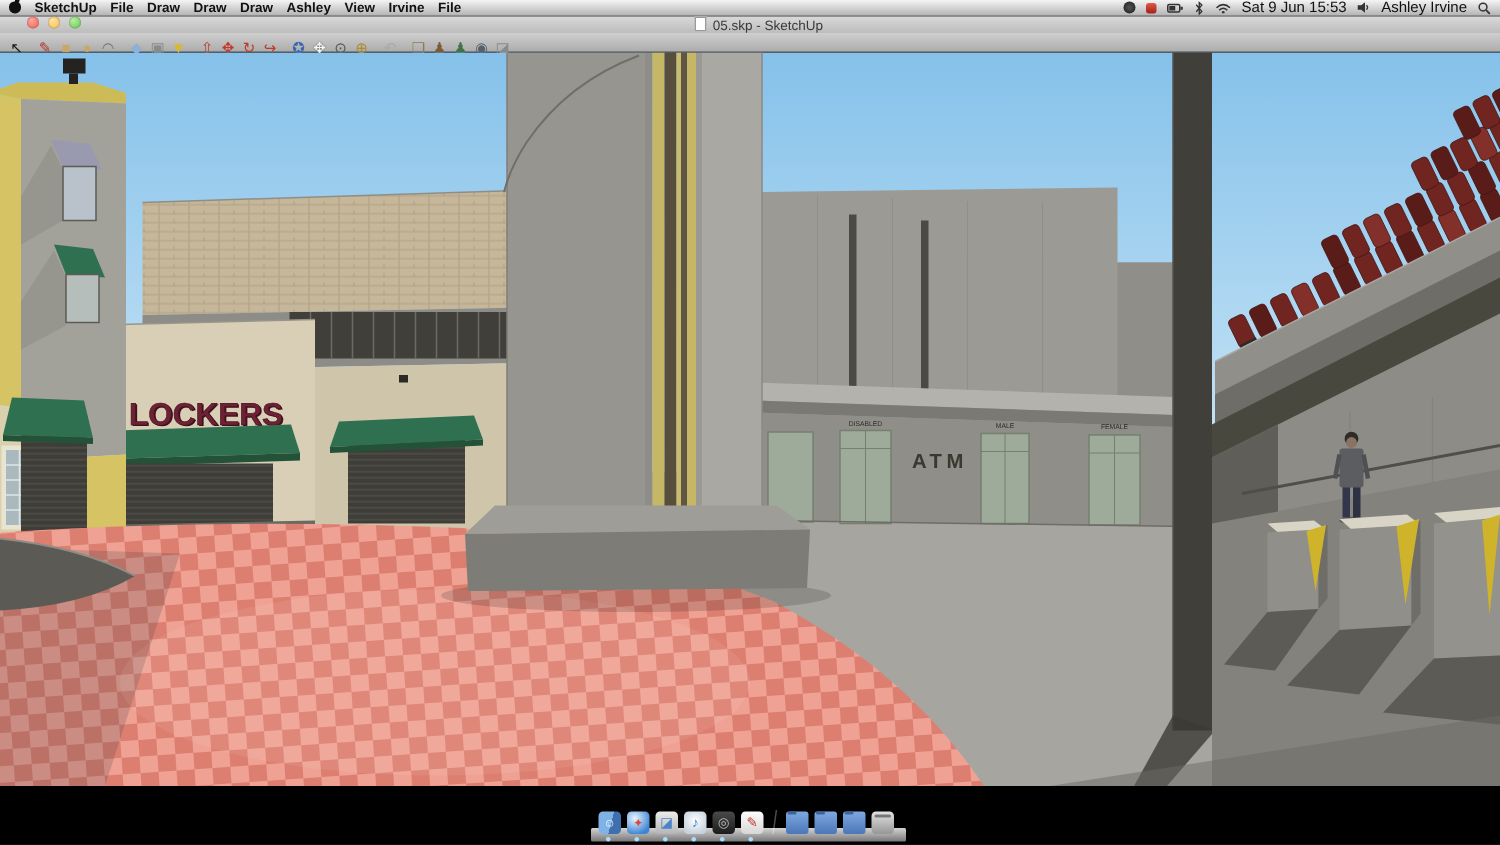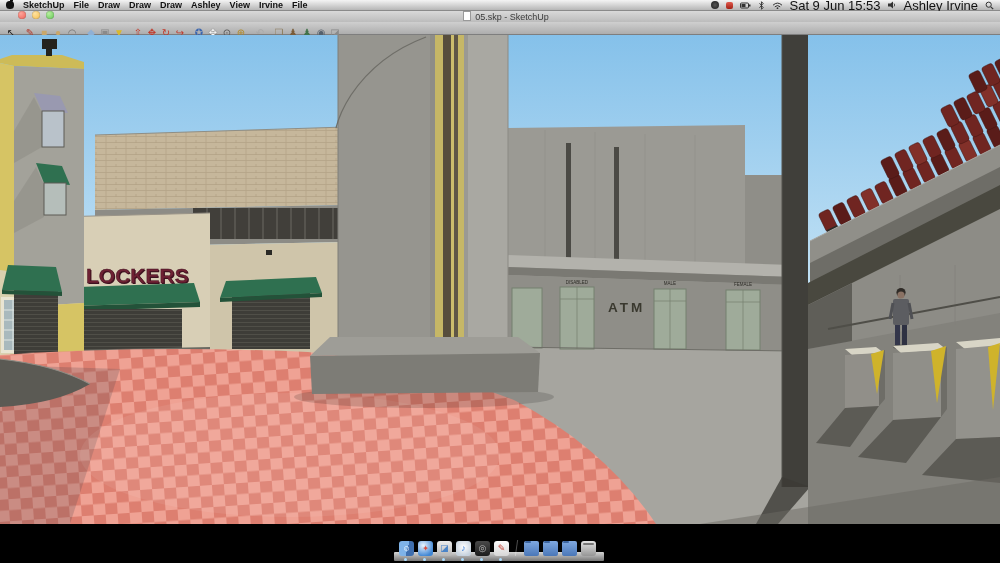--- a/index.html
+++ b/index.html
@@ -10,21 +10,21 @@
     background:linear-gradient(#f4f4f4,#b6b6b6);border-bottom:1px solid #8a8a8a;
     display:flex;align-items:center;font-size:9px;color:#111;padding:0 6px;box-sizing:border-box;gap:9px;}
   .apple{width:8px;height:8px;background:#111;border-radius:45% 45% 48% 48%;position:relative;flex:0 0 auto;}
   .apple::after{content:"";position:absolute;top:-2px;left:4px;width:3px;height:3px;background:#111;border-radius:50% 0;}
   .menu-item{white-space:nowrap;line-height:11px;font-weight:bold;}
   .menu-item.app{font-weight:bold;}
   .mb-right{margin-left:auto;display:flex;align-items:center;gap:7px;}
   .mb-ic{display:inline-flex;align-items:center;}
   .dark-dot{width:8px;height:8px;border-radius:50%;background:radial-gradient(#555,#1a1a1a);}
   .red-sq{width:7px;height:7px;border-radius:2px;background:linear-gradient(#e05a4e,#a32014);}
-  .mb-text{font-size:13px;line-height:11px;white-space:nowrap;}
+  .mb-text{font-size:10px;line-height:11px;white-space:nowrap;}
   
   .titlebar{position:absolute;top:11px;left:0;width:1000px;height:11px;
     background:linear-gradient(#d9d9d9,#bcbcbc);display:flex;align-items:flex-start;padding-left:12px;}
   .tl{width:8px;height:8px;border-radius:50%;margin-left:6px;box-shadow:inset 0 0 1px rgba(0,0,0,.5);}
   .tl.close{background:radial-gradient(circle at 35% 30%,#ffa49a,#ee6156);}
   .tl.min{background:radial-gradient(circle at 35% 30%,#ffe2a0,#f5bf4f);}
   .tl.max{background:radial-gradient(circle at 35% 30%,#b8efa0,#62c654);}
   .title-center{position:absolute;left:0;right:0;text-align:center;font-size:9px;color:#3a3a3a;line-height:11px;}
   .doc-icon{display:inline-block;width:6px;height:8px;background:#fff;border:1px solid #999;vertical-align:-1px;margin-right:4px;}
   

